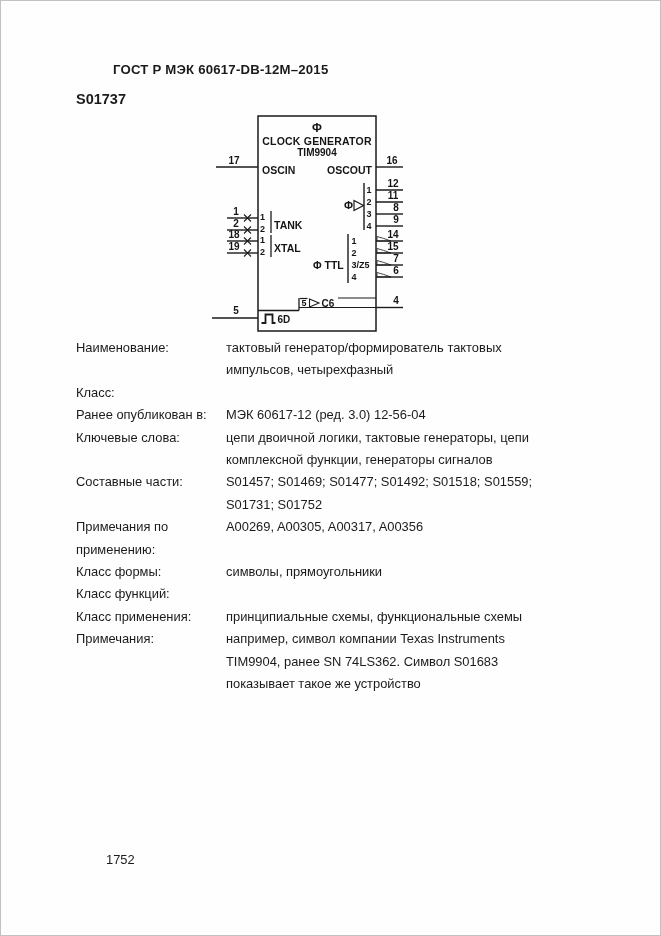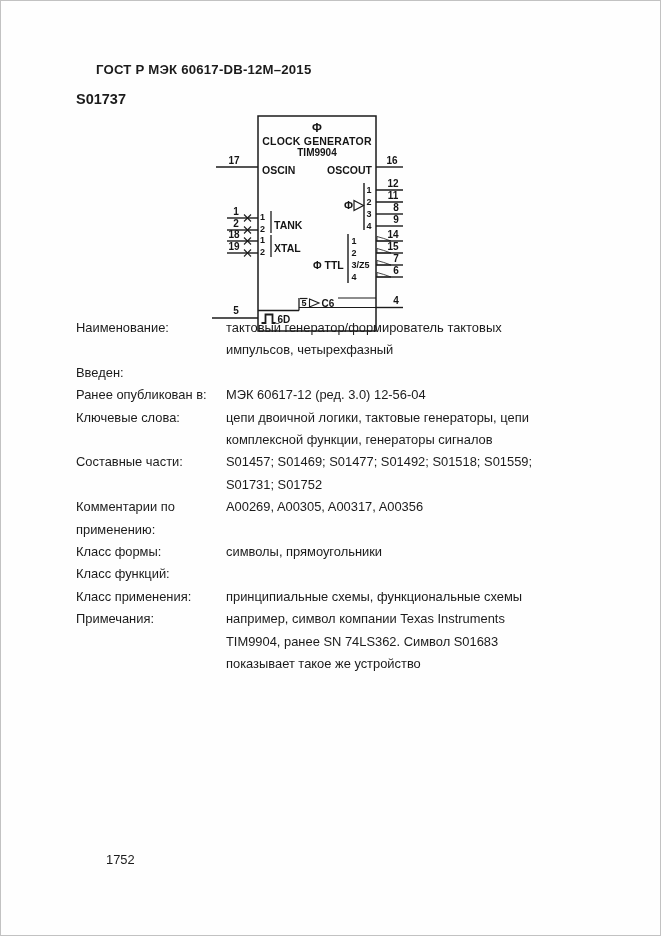--- a/index.html
+++ b/index.html
@@ -1,31 +1,31 @@
 <!DOCTYPE html>
 <html><head>
 <meta charset="utf-8">
 <style>
   html,body{margin:0;padding:0;background:#e8e8e8;}
   .page{
     position:relative;width:659px;height:934px;margin:0 auto;
     background:#fefefe;border:1px solid #c2c2c2;overflow:hidden;
     font-family:"Liberation Sans",sans-serif;color:#1b1b1b;
   }
-  .doc-header{position:absolute;left:75px;top:61px;font-size:13.2px;font-weight:bold;letter-spacing:.2px;padding-left:20px;}
+  .doc-header{position:absolute;left:92px;top:61px;font-size:13.2px;font-weight:bold;letter-spacing:.2px;padding-left:20px;}
   .symbol-id{position:absolute;left:75px;top:90px;font-size:14.5px;font-weight:bold;}
   .diagram{position:absolute;left:205px;top:112px;}
   .diagram line,.diagram rect,.diagram path{stroke:#1b1b1b;fill:none;}
   .diagram text{fill:#151515;font-family:"Liberation Sans",sans-serif;font-weight:bold;}
   .t10{font-size:10px;}
   .t9{font-size:9px;}
   .t105{font-size:10.5px;}
   .t11{font-size:11px;}
   .t12{font-size:12px;}
-  .props{position:absolute;left:75px;top:316px;width:505px;}
+  .props{position:absolute;left:75px;top:336px;width:505px;}
   .row{display:flex;}
   .cell{white-space:pre-line;font-size:12.9px;line-height:22.4px;}
   .cell.label{width:150px;flex:none;}
   .cell.value{width:350px;}
   .page-number{position:absolute;left:86px;top:851px;font-size:12.9px;margin-left:19px;}
 </style>
 </head>
 <body>
 
 <div class="page">
@@ -143,38 +143,38 @@
     </g>
   </svg>
 
   <div class="props">
     <div class="row">
       <div class="cell label">Наименование:</div>
       <div class="cell value">тактовый генератор/формирователь тактовых
 импульсов, четырехфазный</div>
     </div>
     <div class="row">
-      <div class="cell label">Введен:</div>
+      <div class="cell label">Класс:</div>
     </div>
     <div class="row">
       <div class="cell label">Ранее опубликован в:</div>
       <div class="cell value">МЭК 60617-12 (ред. 3.0) 12-56-04</div>
     </div>
     <div class="row">
       <div class="cell label">Ключевые слова:</div>
       <div class="cell value">цепи двоичной логики, тактовые генераторы, цепи
 комплексной функции, генераторы сигналов</div>
     </div>
     <div class="row">
       <div class="cell label">Составные части:</div>
       <div class="cell value">S01457; S01469; S01477; S01492; S01518; S01559;
 S01731; S01752</div>
     </div>
     <div class="row">
-      <div class="cell label">Комментарии по
+      <div class="cell label">Примечания по
 применению:</div>
       <div class="cell value">A00269, A00305, A00317, A00356</div>
     </div>
     <div class="row">
       <div class="cell label">Класс формы:</div>
       <div class="cell value">символы, прямоугольники</div>
     </div>
     <div class="row">
       <div class="cell label">Класс функций:</div>
     </div>

